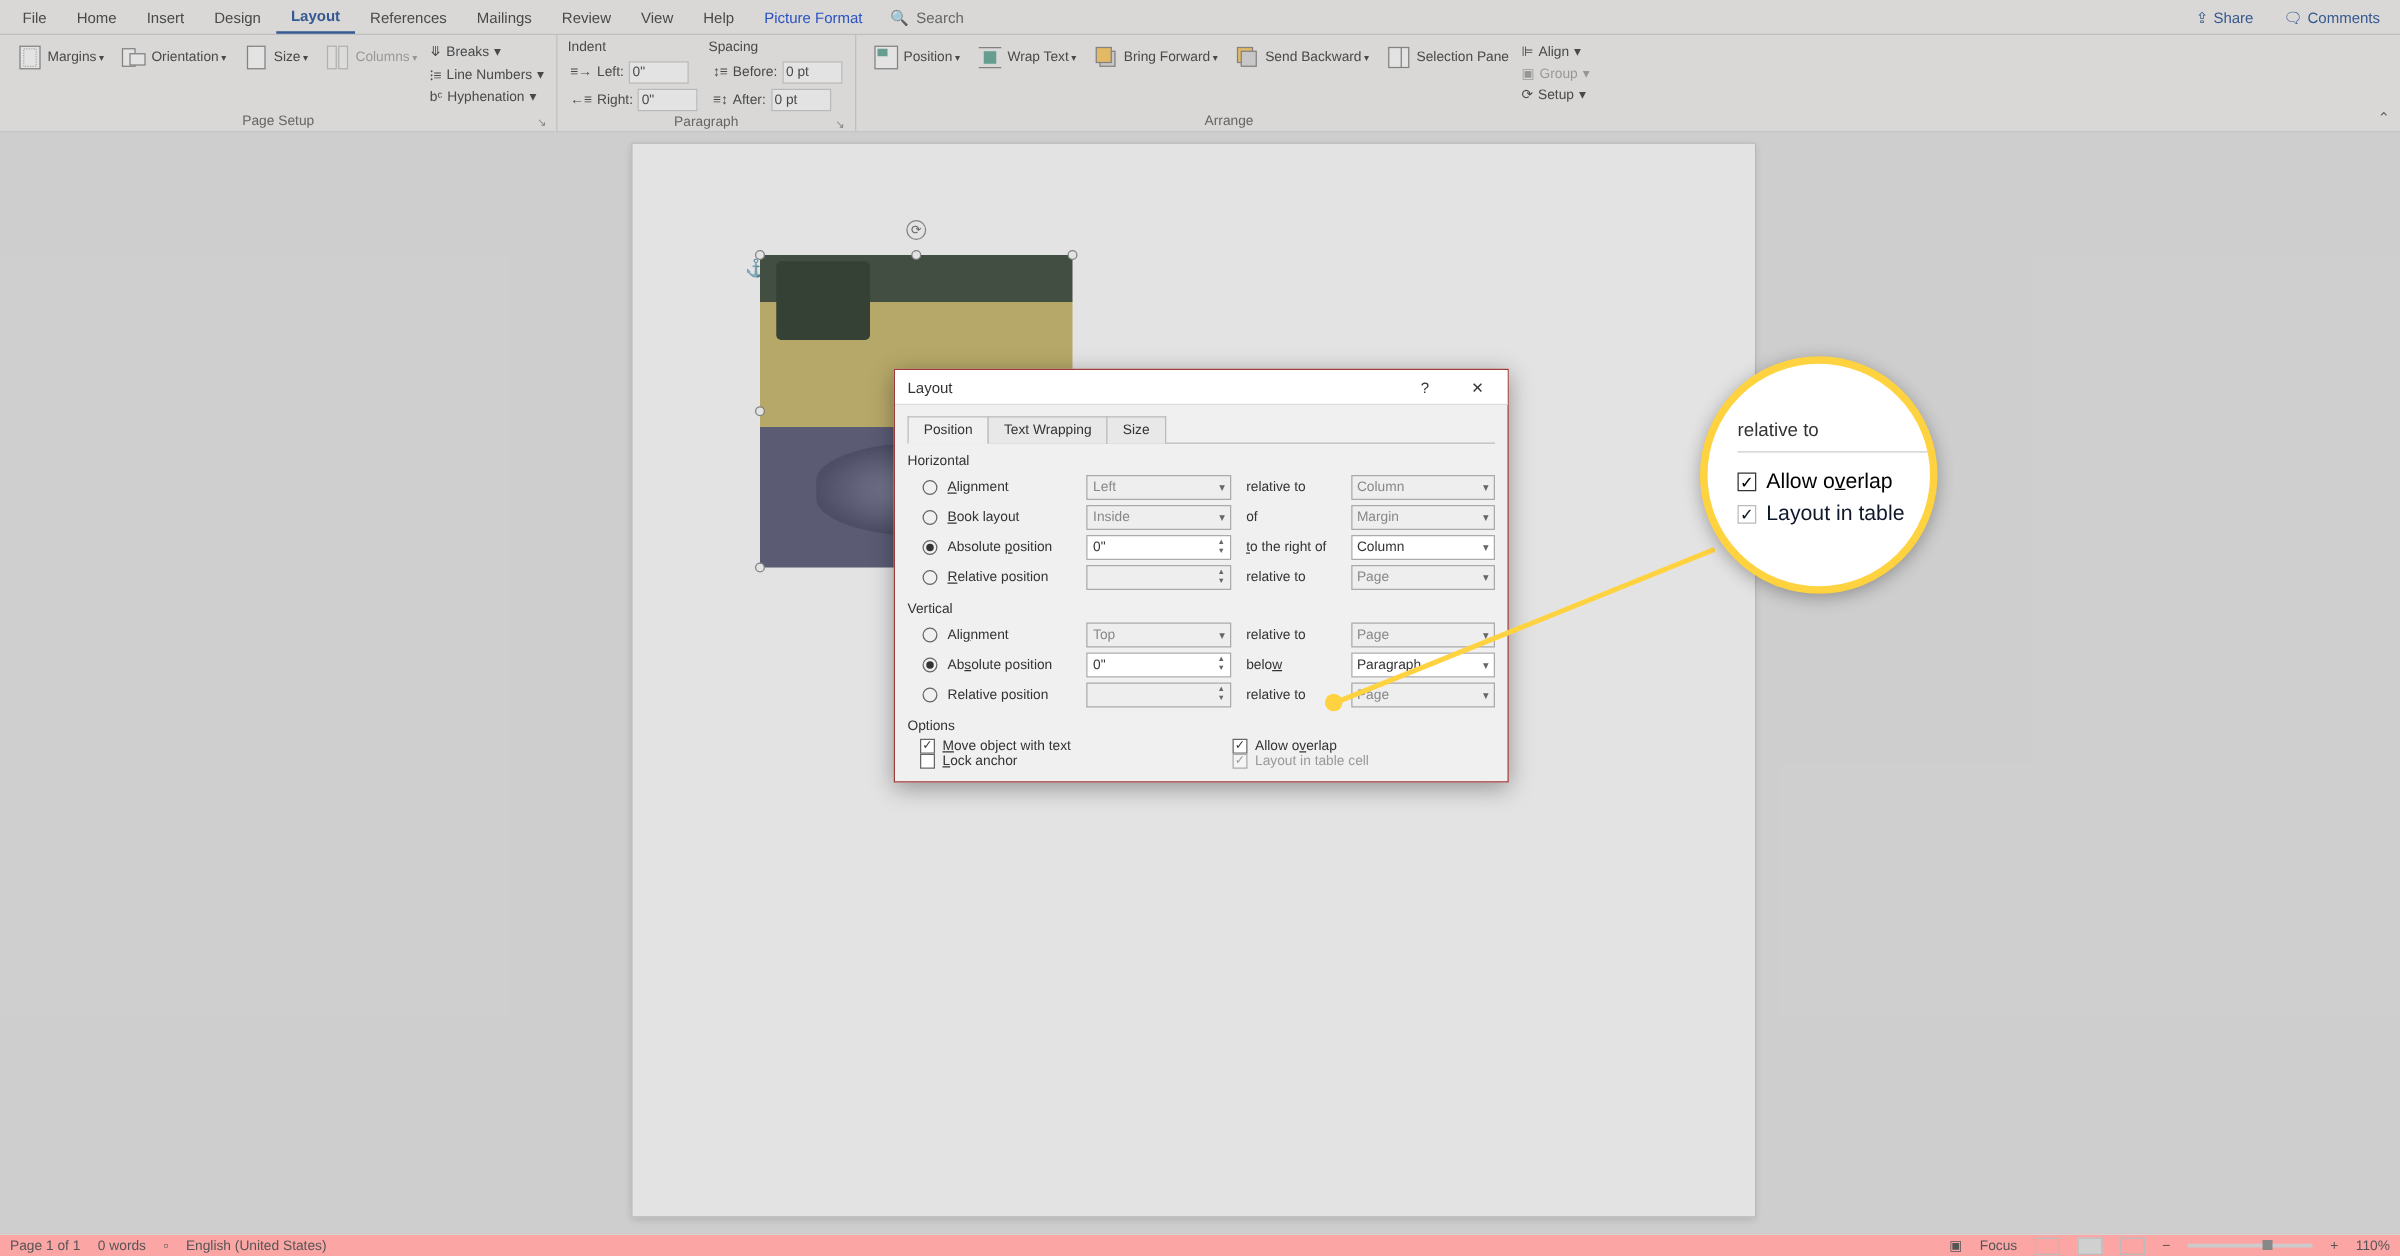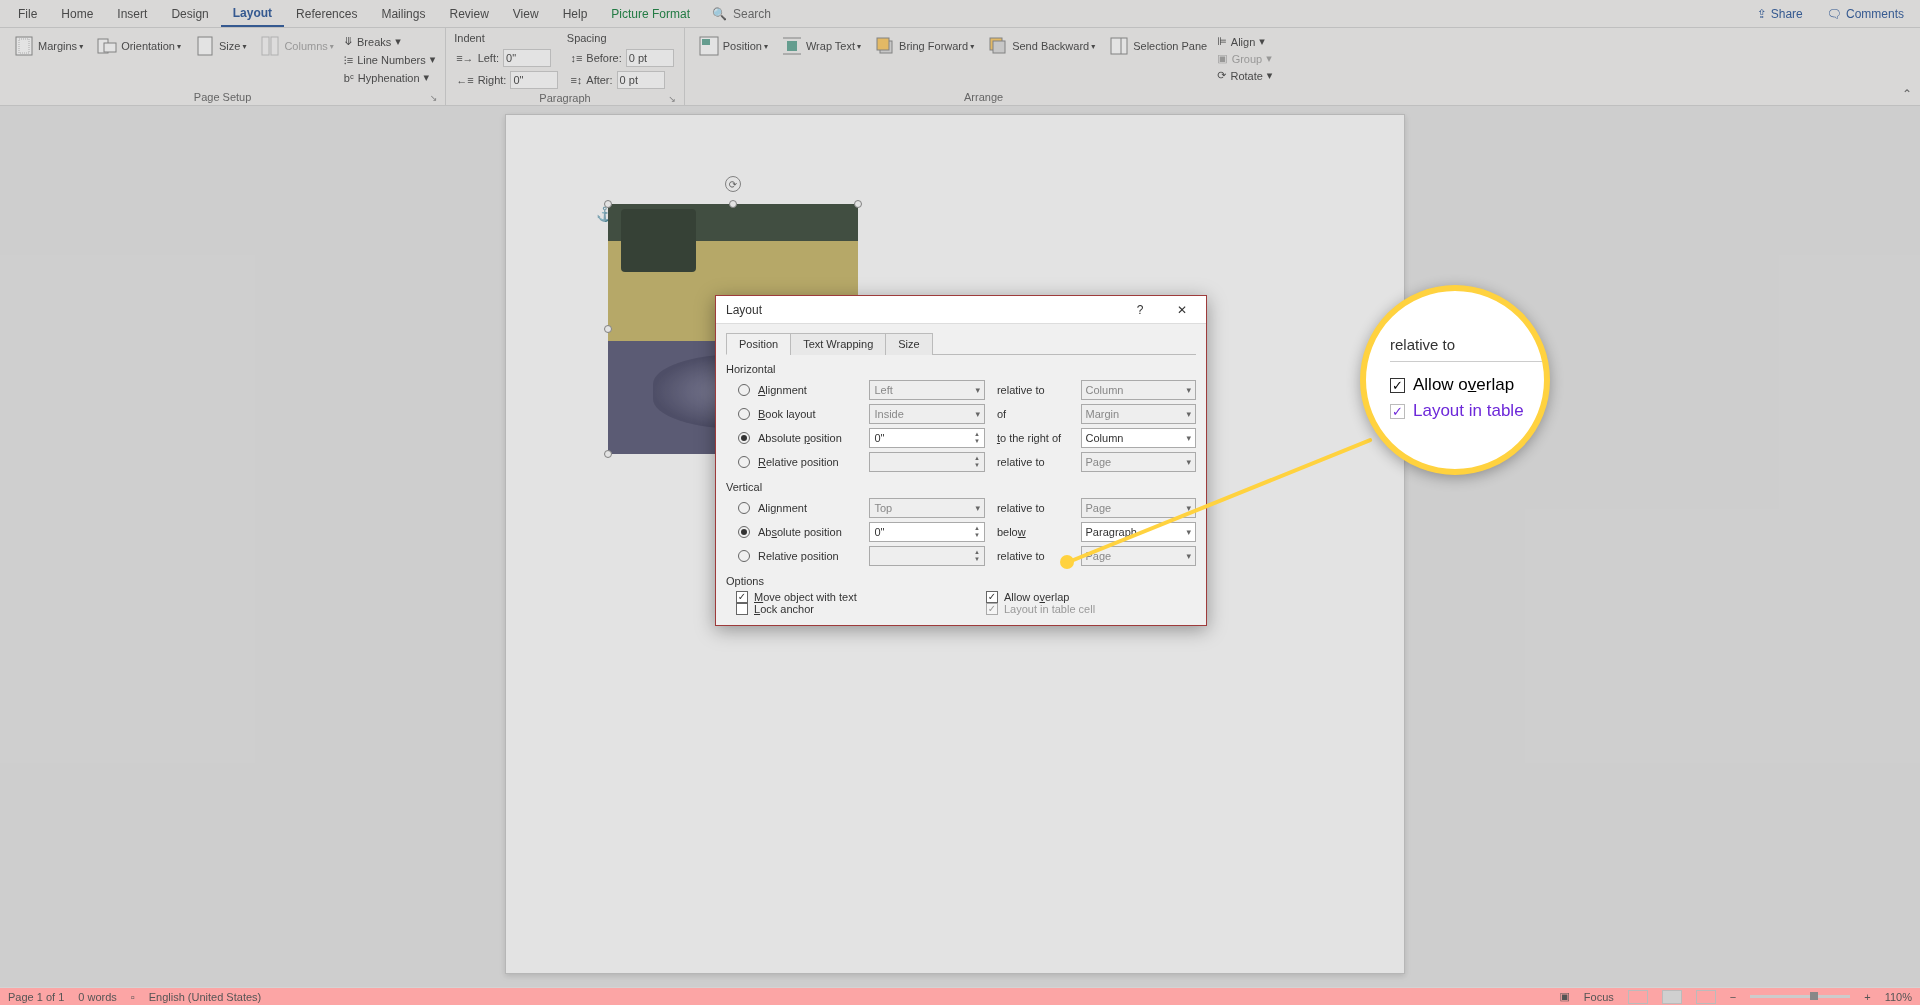--- a/index.html
+++ b/index.html
@@ -2,21 +2,21 @@
 <html><head>
 <meta charset="utf-8">
 <style>
 * { box-sizing: border-box; margin: 0; padding: 0; font-family: 'Segoe UI', Tahoma, sans-serif; }
 body { background: #e6e6e6; width: 1920px; height: 1005px; overflow: hidden; position: relative; }
 
 
 .tabs { display: flex; align-items: center; background: #f3f2f1; height: 28px; border-bottom: 1px solid #d4d4d4; font-size: 12px; color: #444; padding: 0 6px; position: relative; }
 .tabs .tab { padding: 0 12px; height: 100%; display: flex; align-items: center; cursor: pointer; }
 .tabs .tab.active { color: #2b579a; border-bottom: 2px solid #2b579a; font-weight: 600; }
-.tabs .tab.special { color: #15803d; }
+.tabs .tab.special { color: #1d4ed8; }
 .tabs .spacer { flex: 1; }
 .tabs .search { display: flex; align-items: center; gap: 6px; padding: 0 10px; color: #666; }
 .tabs .right { display: flex; gap: 4px; }
 .tabs .right .btn { padding: 0 10px; display: flex; align-items: center; gap: 4px; color: #2b579a; }
 
 
 .ribbon { display: flex; background: #f3f2f1; height: 78px; border-bottom: 1px solid #d4d4d4; font-size: 11px; color: #444; position: relative; }
 .ribbon .group { border-right: 1px solid #d4d4d4; padding: 4px 8px 0 8px; display: flex; flex-direction: column; height: 100%; }
 .ribbon .group .content { display: flex; gap: 4px; flex: 1; align-items: flex-start; }
 .ribbon .group .label { text-align: center; font-size: 11px; color: #666; padding: 2px 0; position: relative; }
@@ -74,21 +74,21 @@
 .dlg-btns { display: flex; justify-content: flex-end; gap: 8px; padding: 8px 10px 10px 10px; border-top: 1px solid #ddd; margin-top:40px;}
 .dlg-btn { min-width: 74px; height: 22px; border: 1px solid #999; background: #e8e8e8; font-size: 11px; cursor: pointer; }
 .dlg-btn.primary { border: 1px solid #2b579a; box-shadow:0 0 0 1px #2b579a inset; }
 
 
 .magnifier { position: absolute; left: 1360px; top: 285px; width: 190px; height: 190px; border-radius: 50%; border: 6px solid #ffd23f; background: #fff; box-shadow: 0 3px 14px rgba(0,0,0,0.3); overflow: hidden; display: flex; flex-direction: column; justify-content: center; padding-left: 24px; font-size: 17px; }
 .magnifier .mini { color:#333; font-size:15px; margin-bottom:10px; border-bottom:1px solid #ccc; padding-bottom:8px; }
 .magnifier .line { display:flex; align-items:center; gap:8px; margin:3px 0; }
 .magnifier .mchk { width:15px; height:15px; border:1.5px solid #333; display:flex; align-items:center; justify-content:center; font-size:13px; }
 .magnifier .mchk.checked::after { content:'✓'; }
-.magnifier .line.dis { color:#6d28d9; }
+.magnifier .line.dis { color:#0f172a; }
 .magnifier .line.dis .mchk { border-color:#bbb; }
 .call-line { position:absolute; left: 1066px; top: 561px; width: 330px; height: 4px; background: linear-gradient(90deg,#ffd23f,#ffd23f); transform: rotate(-22deg); transform-origin: left center; border-radius:2px; }
 .call-dot { position:absolute; left:1060px; top:555px; width:14px; height:14px; border-radius:50%; background:#ffd23f; }
 
 
 .dim { position:absolute; inset:0; background: rgba(100,100,100,0.18); pointer-events:none; }
 
 
 .statusbar { position: absolute; bottom: 0; left: 0; right: 0; height: 18px; background: #fca5a5; border-top: 1px solid #d4d4d4; display: flex; align-items: center; font-size: 11px; color: #555; padding: 0 8px; gap: 14px; }
 .statusbar .spacer { flex: 1; }
@@ -264,21 +264,21 @@
             <svg width="22" height="22">
               <rect x="3" y="3" width="16" height="16" fill="#fff" stroke="#888"></rect>
               <line x1="13" y1="3" x2="13" y2="19" stroke="#888"></line>
             </svg>
           </div>
           <span>Selection Pane</span>
         </div>
       <div class="small-col">
         <div class="small-row"><span>⊫</span><span>Align</span> ▾</div>
         <div class="small-row disabled" style="opacity:.45"><span>▣</span><span>Group</span> ▾</div>
-        <div class="small-row"><span>⟳</span><span>Rotate</span> ▾</div>
+        <div class="small-row"><span>⟳</span><span>Setup</span> ▾</div>
       </div>
     </div>
     <div class="label"><span>Arrange</span></div>
   </div>
   <span class="collapse-icon">⌃</span>
 </div>
 
 <div class="canvas">
   <div class="page"></div>
   <span class="anchor-icon">⚓</span>

